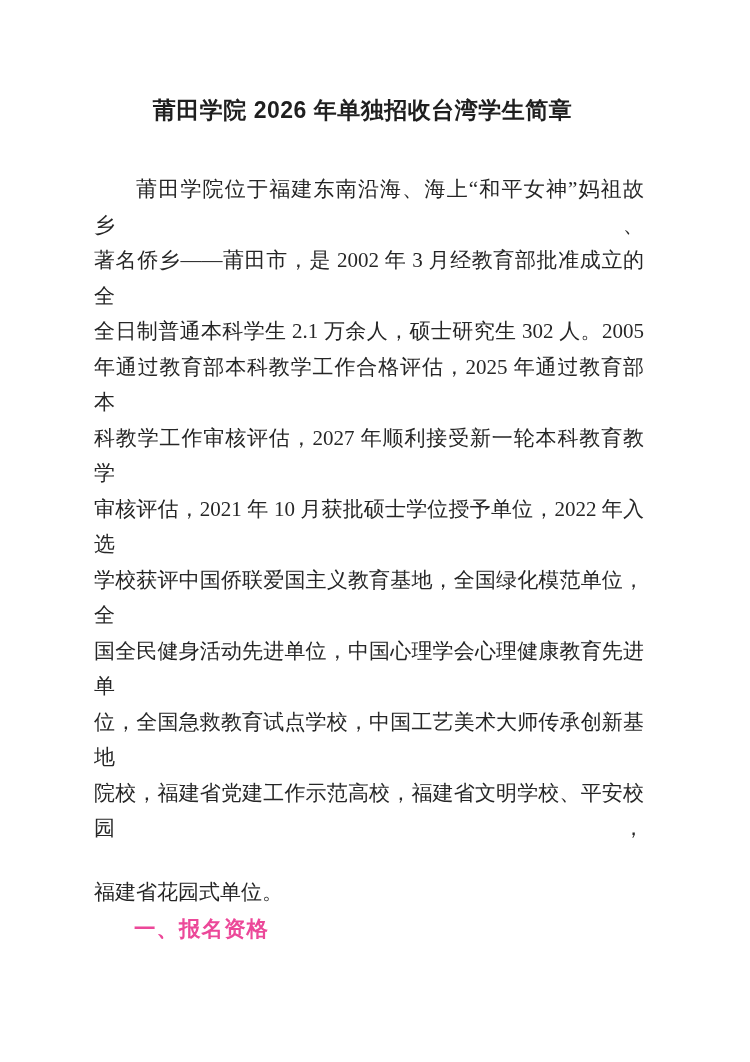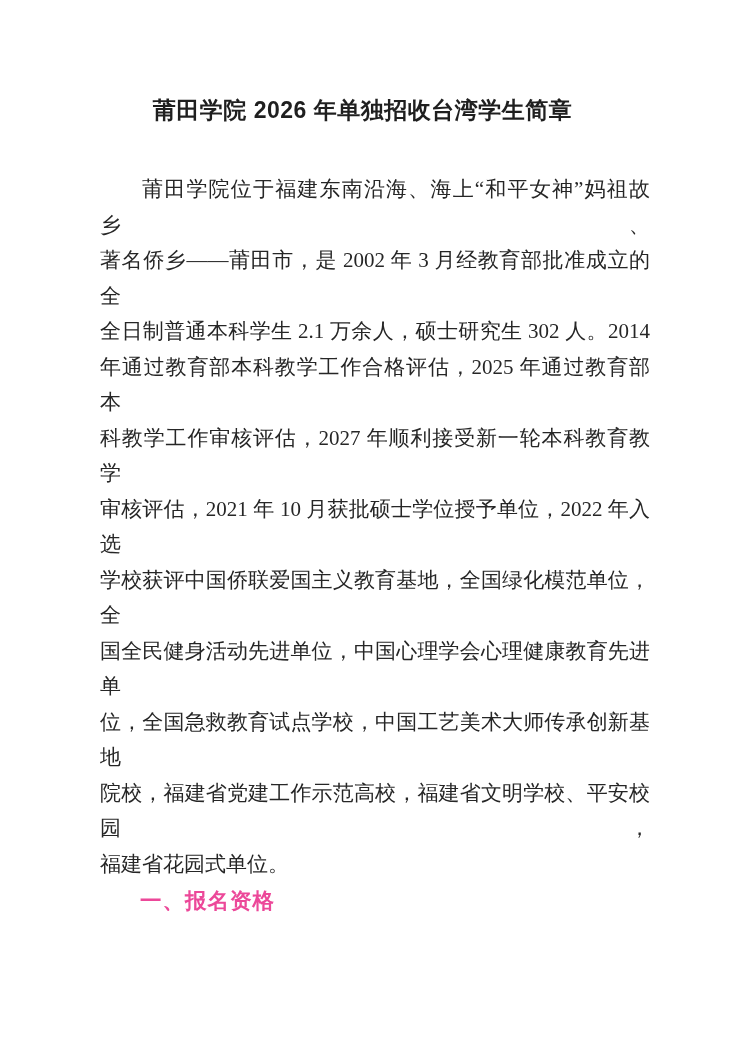--- a/index.html
+++ b/index.html
@@ -24,61 +24,62 @@
     text-align: center;
     font-family: "Liberation Sans", sans-serif;
     font-weight: 700;
     font-size: 23px;
     line-height: 32px;
     letter-spacing: 0.5px;
     color: #1f1f1f;
   }
   .doc-body {
     position: absolute;
-    left: 100px;
+    left: 94px;
     top: 172px;
     width: 550px;
     font-size: 21px;
   }
   .para .line {
     line-height: 38.4px;
     text-align: justify;
     text-align-last: justify;
     white-space: normal;
   }
   
   .doc-body > .para:first-child .line {
     line-height: 35.5px;
   }
   .line.first {
     text-indent: 42px;
   }
   .line.last {
     text-align-last: left;
+    margin-top: 28px;
   }
   .heading {
     font-family: "Liberation Sans", sans-serif;
     font-weight: 700;
     font-size: 21.5px;
     line-height: 38.4px;
     text-indent: 40px;
     color: #ec4899;
     letter-spacing: 1px;
   }
 </style>
 </head>
 <body>
 
 <div class="page">
   <div class="doc-title">莆田学院 2026 年单独招收台湾学生简章</div>
   <div class="doc-body">
       <div class="para">
         <div class="line first">莆田学院位于福建东南沿海、海上“和平女神”妈祖故乡、</div>
         <div class="line">著名侨乡——莆田市，是 2002 年 3 月经教育部批准成立的全</div>
-        <div class="line">全日制普通本科学生 2.1 万余人，硕士研究生 302 人。2014</div>
+        <div class="line">全日制普通本科学生 2.1 万余人，硕士研究生 302 人。2005</div>
         <div class="line">年通过教育部本科教学工作合格评估，2025 年通过教育部本</div>
         <div class="line">科教学工作审核评估，2027 年顺利接受新一轮本科教育教学</div>
         <div class="line">审核评估，2021 年 10 月获批硕士学位授予单位，2022 年入选</div>
         <div class="line">学校获评中国侨联爱国主义教育基地，全国绿化模范单位，全</div>
         <div class="line">国全民健身活动先进单位，中国心理学会心理健康教育先进单</div>
         <div class="line">位，全国急救教育试点学校，中国工艺美术大师传承创新基地</div>
         <div class="line">院校，福建省党建工作示范高校，福建省文明学校、平安校园，</div>
         <div class="line last">福建省花园式单位。</div>
       </div>
       <div class="heading">一、报名资格</div>

